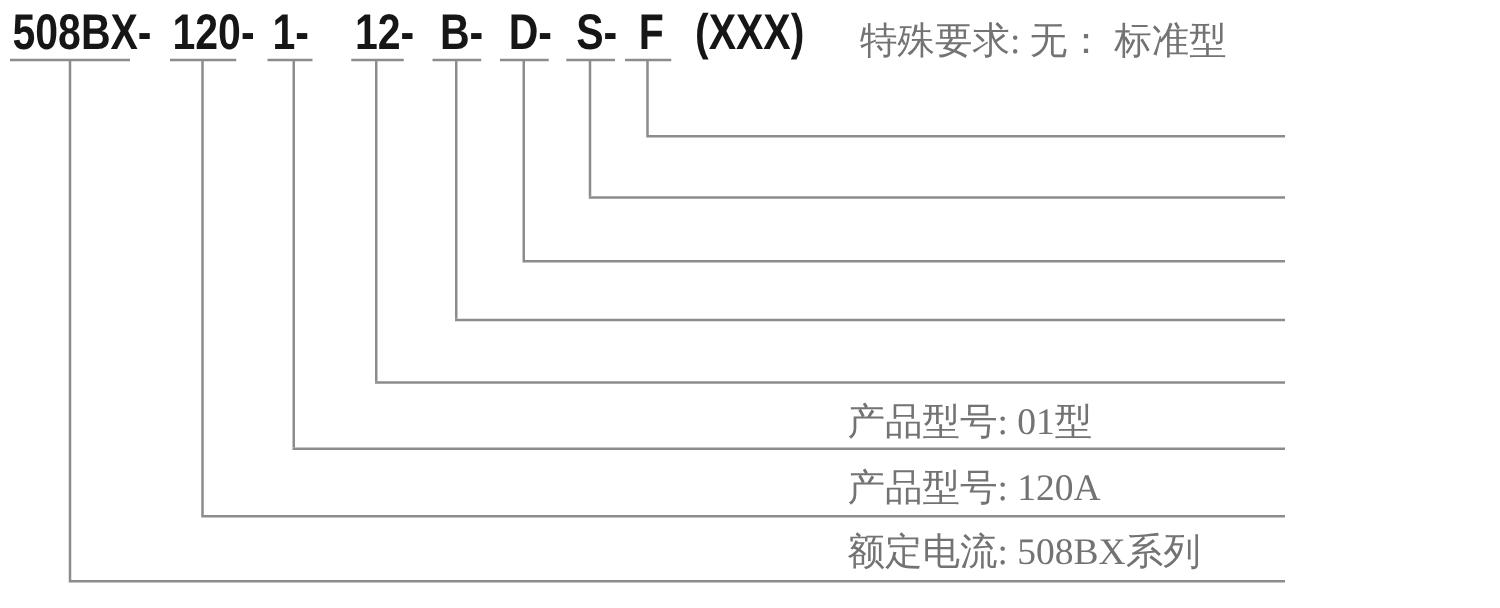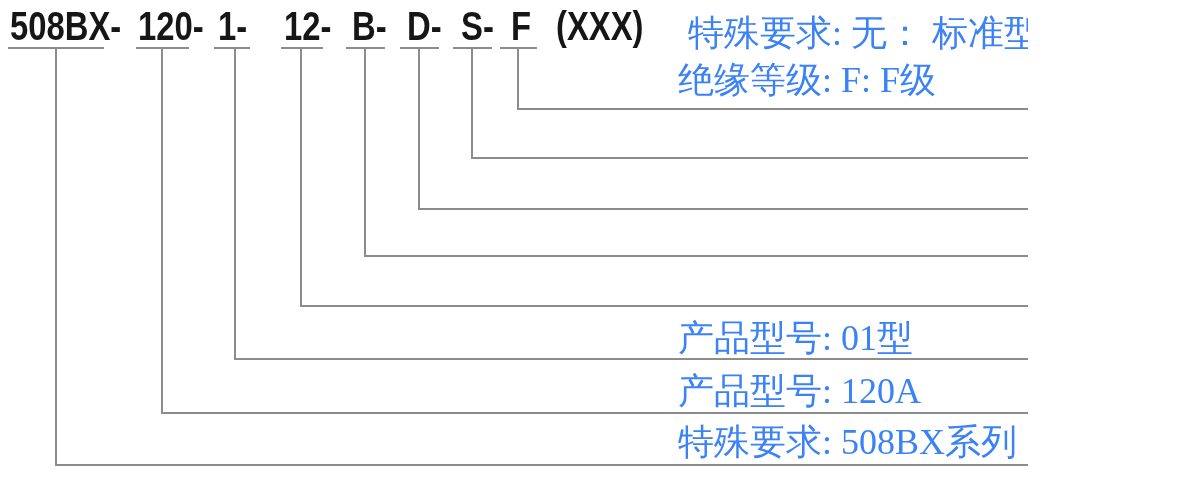--- a/index.html
+++ b/index.html
@@ -39,24 +39,24 @@
     background:#8c8c8c;
   }
   .hline{
     position:absolute;
     height:2px;
     background:#8c8c8c;
   }
   
   .row{
     position:absolute;
-    font-size:36px;
+    font-size:30px;
     line-height:28px;
     white-space:pre;
-    color:#3b82f6;
+    color:#737373;
   }
   .row .sub{
     font-size:0.62em;
     vertical-align:-6px;
     font-weight:700;
   }
 </style>
 </head>
 <body>
 
@@ -93,18 +93,17 @@
   <div class="hline" style="left:517px;top:108px;width:643px"></div>
   <div class="hline" style="left:471px;top:157px;width:689px"></div>
   <div class="hline" style="left:418px;top:208px;width:742px"></div>
   <div class="hline" style="left:364px;top:255px;width:796px"></div>
   <div class="hline" style="left:300px;top:305px;width:860px"></div>
   <div class="hline" style="left:234px;top:358px;width:926px"></div>
   <div class="hline" style="left:161px;top:412px;width:999px"></div>
   <div class="hline" style="left:55px;top:464px;width:1108px"></div>
 
   <div class="row" style="left:688px;top:19px">特殊要求: 无： 标准型</div>
-  <div class="row" style="left:678px;top:66px">绝缘等级: F: F级</div>
   <div class="row" style="left:678px;top:324px">产品型号: 01型</div>
   <div class="row" style="left:678px;top:377px">产品型号: 120A</div>
-  <div class="row" style="left:678px;top:428px">特殊要求: 508BX系列</div>
+  <div class="row" style="left:678px;top:428px">额定电流: 508BX系列</div>
 
 </div>
 
 </body></html>

